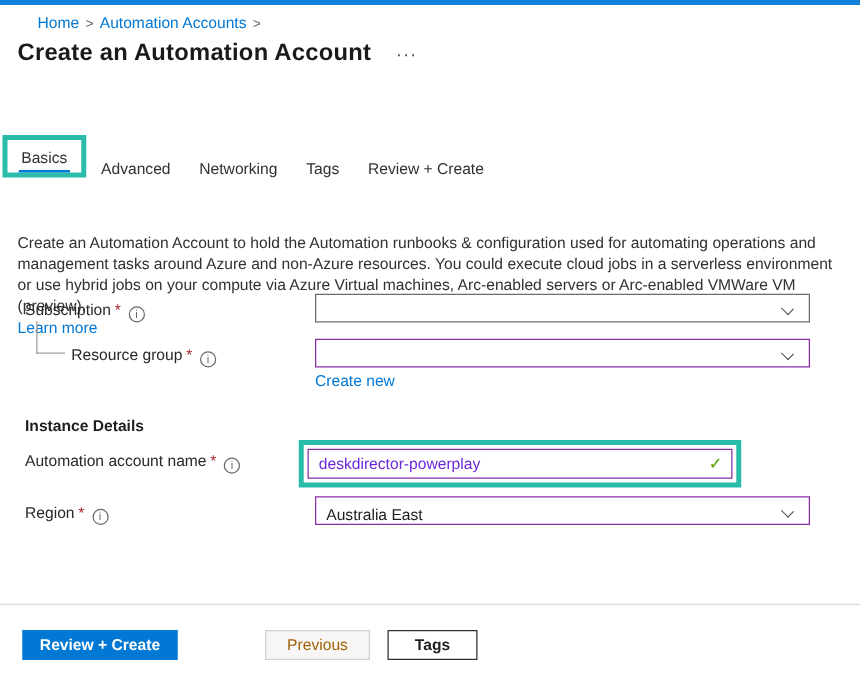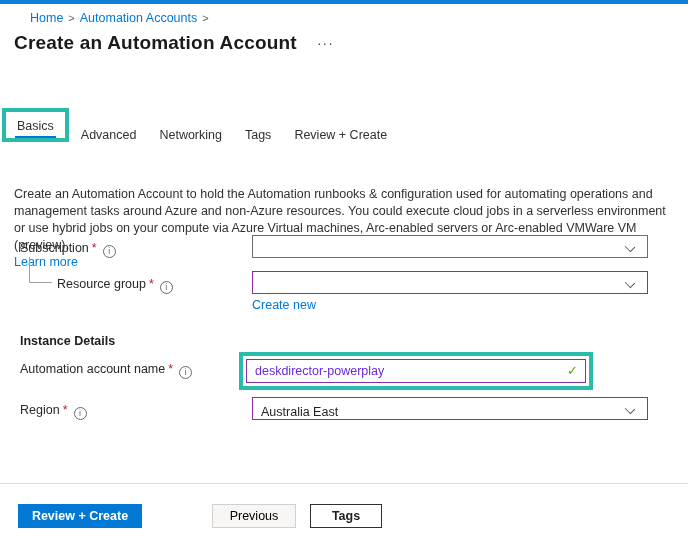--- a/index.html
+++ b/index.html
@@ -76,21 +76,21 @@
   .valid-check {
     position: absolute; right: 8px; top: 4px; color: #57a300; font-size: 13px;
   }
   
   .divider { position: absolute; left: 0; top: 483px; width: 688px; height: 1px; background: #dddbd9; }
   .btn {
     position: absolute; top: 504px; height: 24px; font-family: "Liberation Sans", "DejaVu Sans", sans-serif;
     font-size: 12.5px; display: flex; align-items: center; justify-content: center; cursor: pointer;
   }
   .btn-primary { left: 18px; width: 124px; background: #0078d4; color: #fff; font-weight: bold; border: 1px solid #0078d4; }
-  .btn-disabled { left: 212px; width: 84px; background: #f7f6f5; color: #000000; border: 1px solid #d2d0ce; cursor: default; }
+  .btn-disabled { left: 212px; width: 84px; background: #f7f6f5; color: #a16207; border: 1px solid #d2d0ce; cursor: default; }
   .btn-default { left: 310px; width: 72px; background: #fff; color: #201f1e; border: 1px solid #323130; font-weight: bold; }
   
   .lbl-subscription { top: 241px; }
   .lbl-resource-group { top: 277px; left: 57px; }
   .lbl-account-name { top: 362px; }
   .lbl-region { top: 403px; }
 </style>
 </head>
 <body>
 

